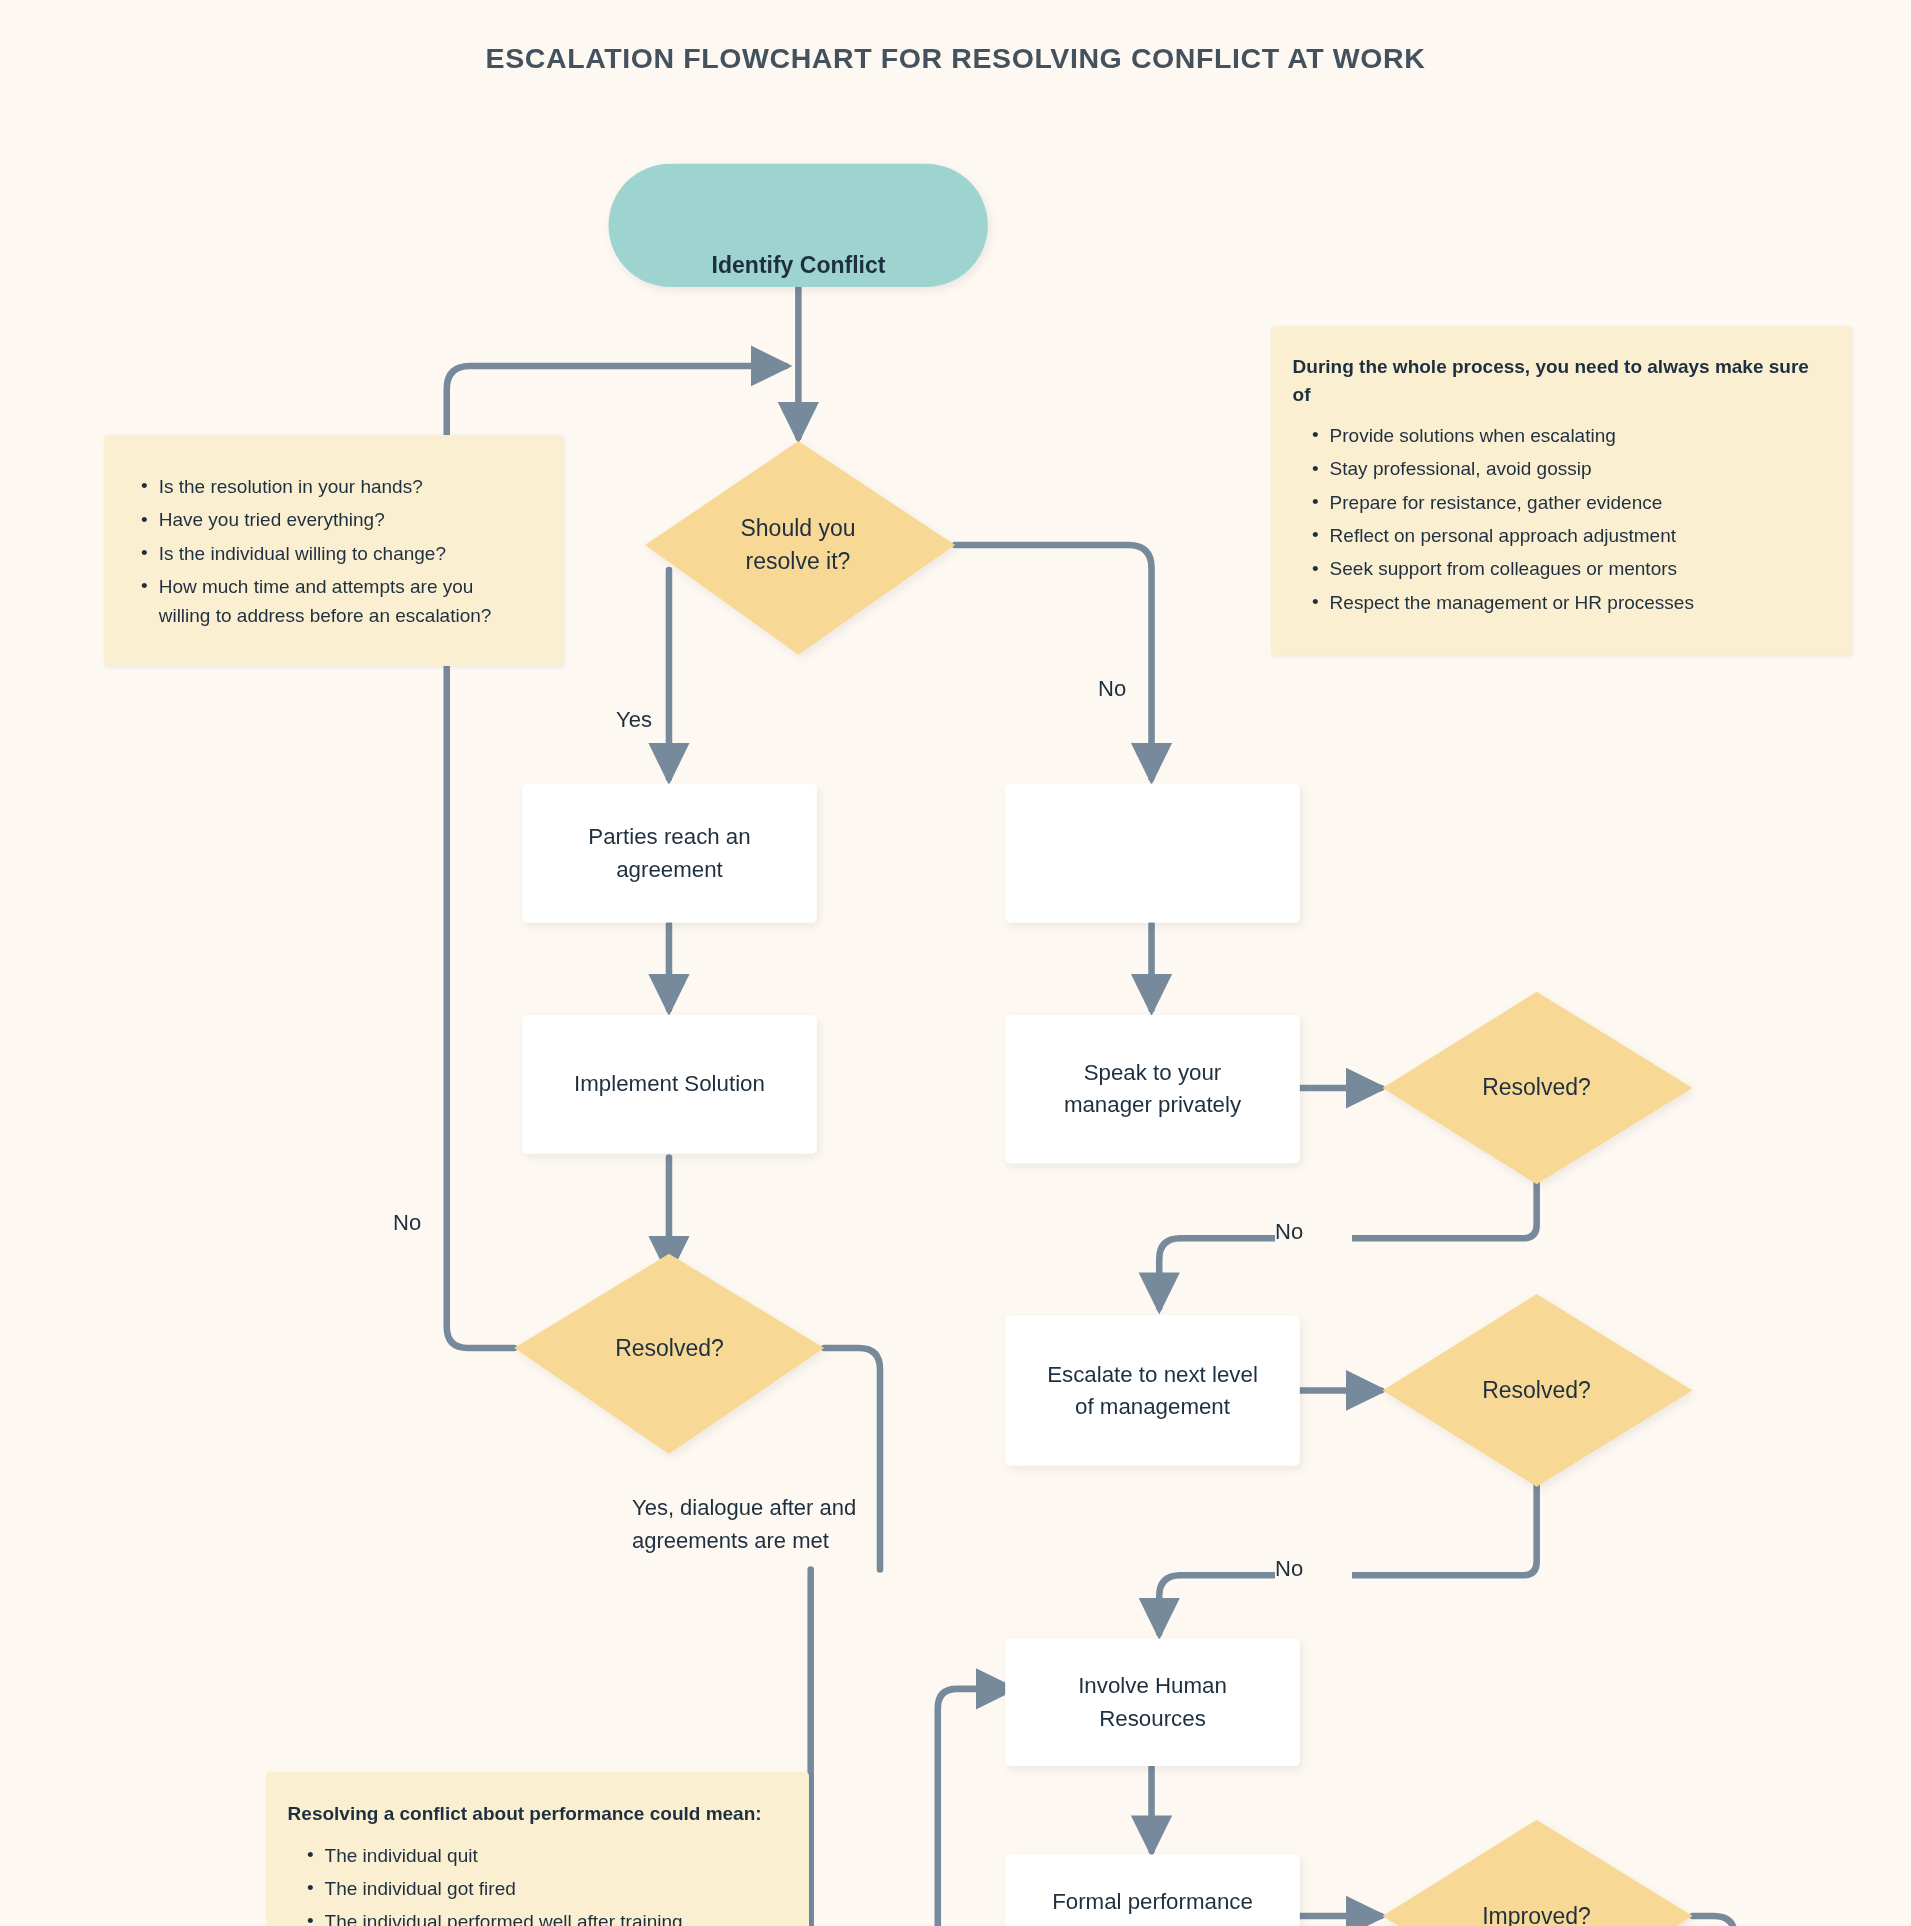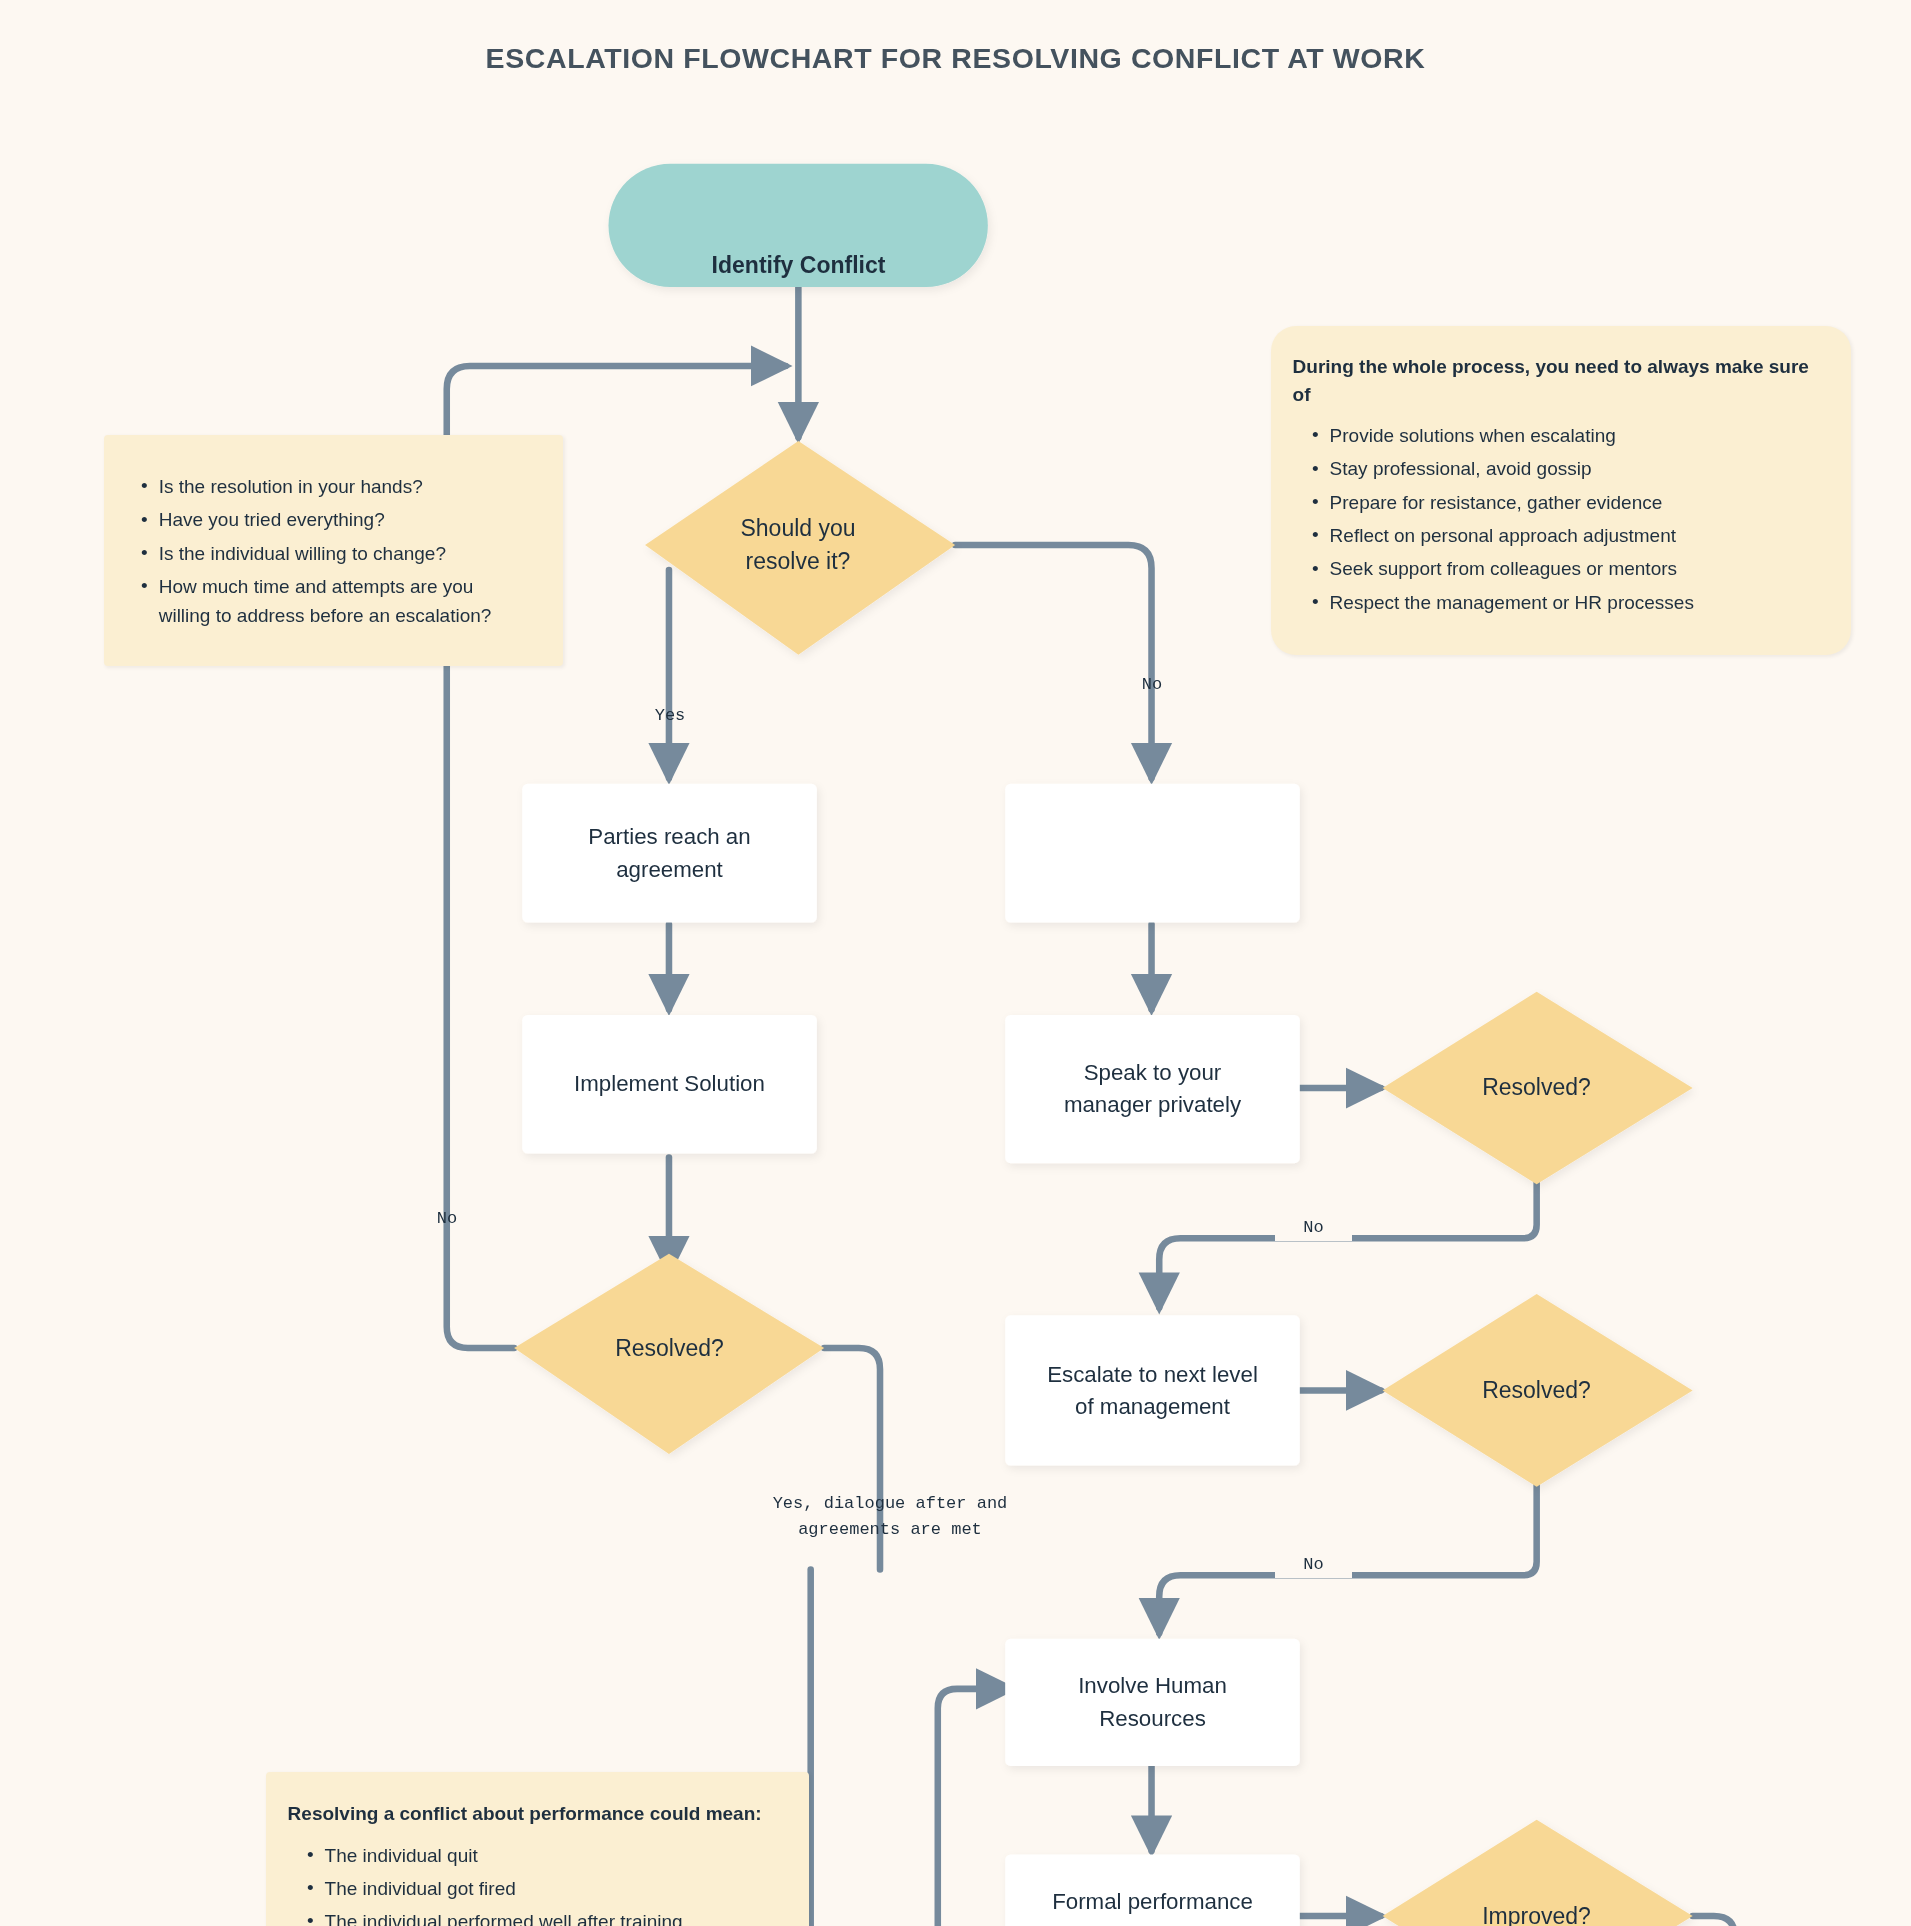--- a/index.html
+++ b/index.html
@@ -24,22 +24,22 @@
     position:absolute;display:flex;align-items:center;justify-content:center;
     text-align:center;color:#1e2f3f;line-height:1.45;
     pointer-events:none;
   }
   .term-label{font-size:23px;font-weight:bold;margin-top:40px;}
   .proc-label{font-size:22.3px;font-weight:normal;}
   .dec-label{font-size:23px;font-weight:normal;}
 
   
   .edgelabel{
-    position:absolute;color:#1e2f3f;font-size:17px;text-align:center;
-    white-space:pre-line;line-height:1.5;font-family:Liberation Mono, monospace;
+    position:absolute;color:#1e2f3f;font-size:22px;
+    white-space:pre-line;line-height:1.5;
   }
 
   
   .note{
     position:absolute;background:#fbefd2;border-radius:3.9px;
     box-shadow:1.2px 1.5px 3.9px rgba(0,0,0,.06);
     color:#1e2f3f;
   }
   .note-title{font-size:19px;font-weight:bold;line-height:1.45;margin:0 0 13px 0;}
   .note ul{margin:12px;padding:0 0 0 25px;list-style:none;}
@@ -178,21 +178,21 @@
 
   <div class="note" style="left:104px;top:435px;width:420px;padding:25px 21.6px 23px 17.7px;">
     <ul>
       <li>Is the resolution in your hands?</li>
       <li>Have you tried everything?</li>
       <li>Is the individual willing to change?</li>
       <li>How much time and attempts are you willing to address before an escalation?</li>
     </ul>
   </div>
 
-  <div class="note" style="left:1271px;top:326px;width:535px;padding:27px 23px 25.4px 21.6px;border-radius:25px;">
+  <div class="note" style="left:1271px;top:326px;width:535px;padding:27px 23px 25.4px 21.6px;">
     <div class="note-title">During the whole process, you need to always make sure of</div>
     <ul>
       <li>Provide solutions when escalating</li>
       <li>Stay professional, avoid gossip</li>
       <li>Prepare for resistance, gather evidence</li>
       <li>Reflect on personal approach adjustment</li>
       <li>Seek support from colleagues or mentors</li>
       <li>Respect the management or HR processes</li>
     </ul>
   </div>

